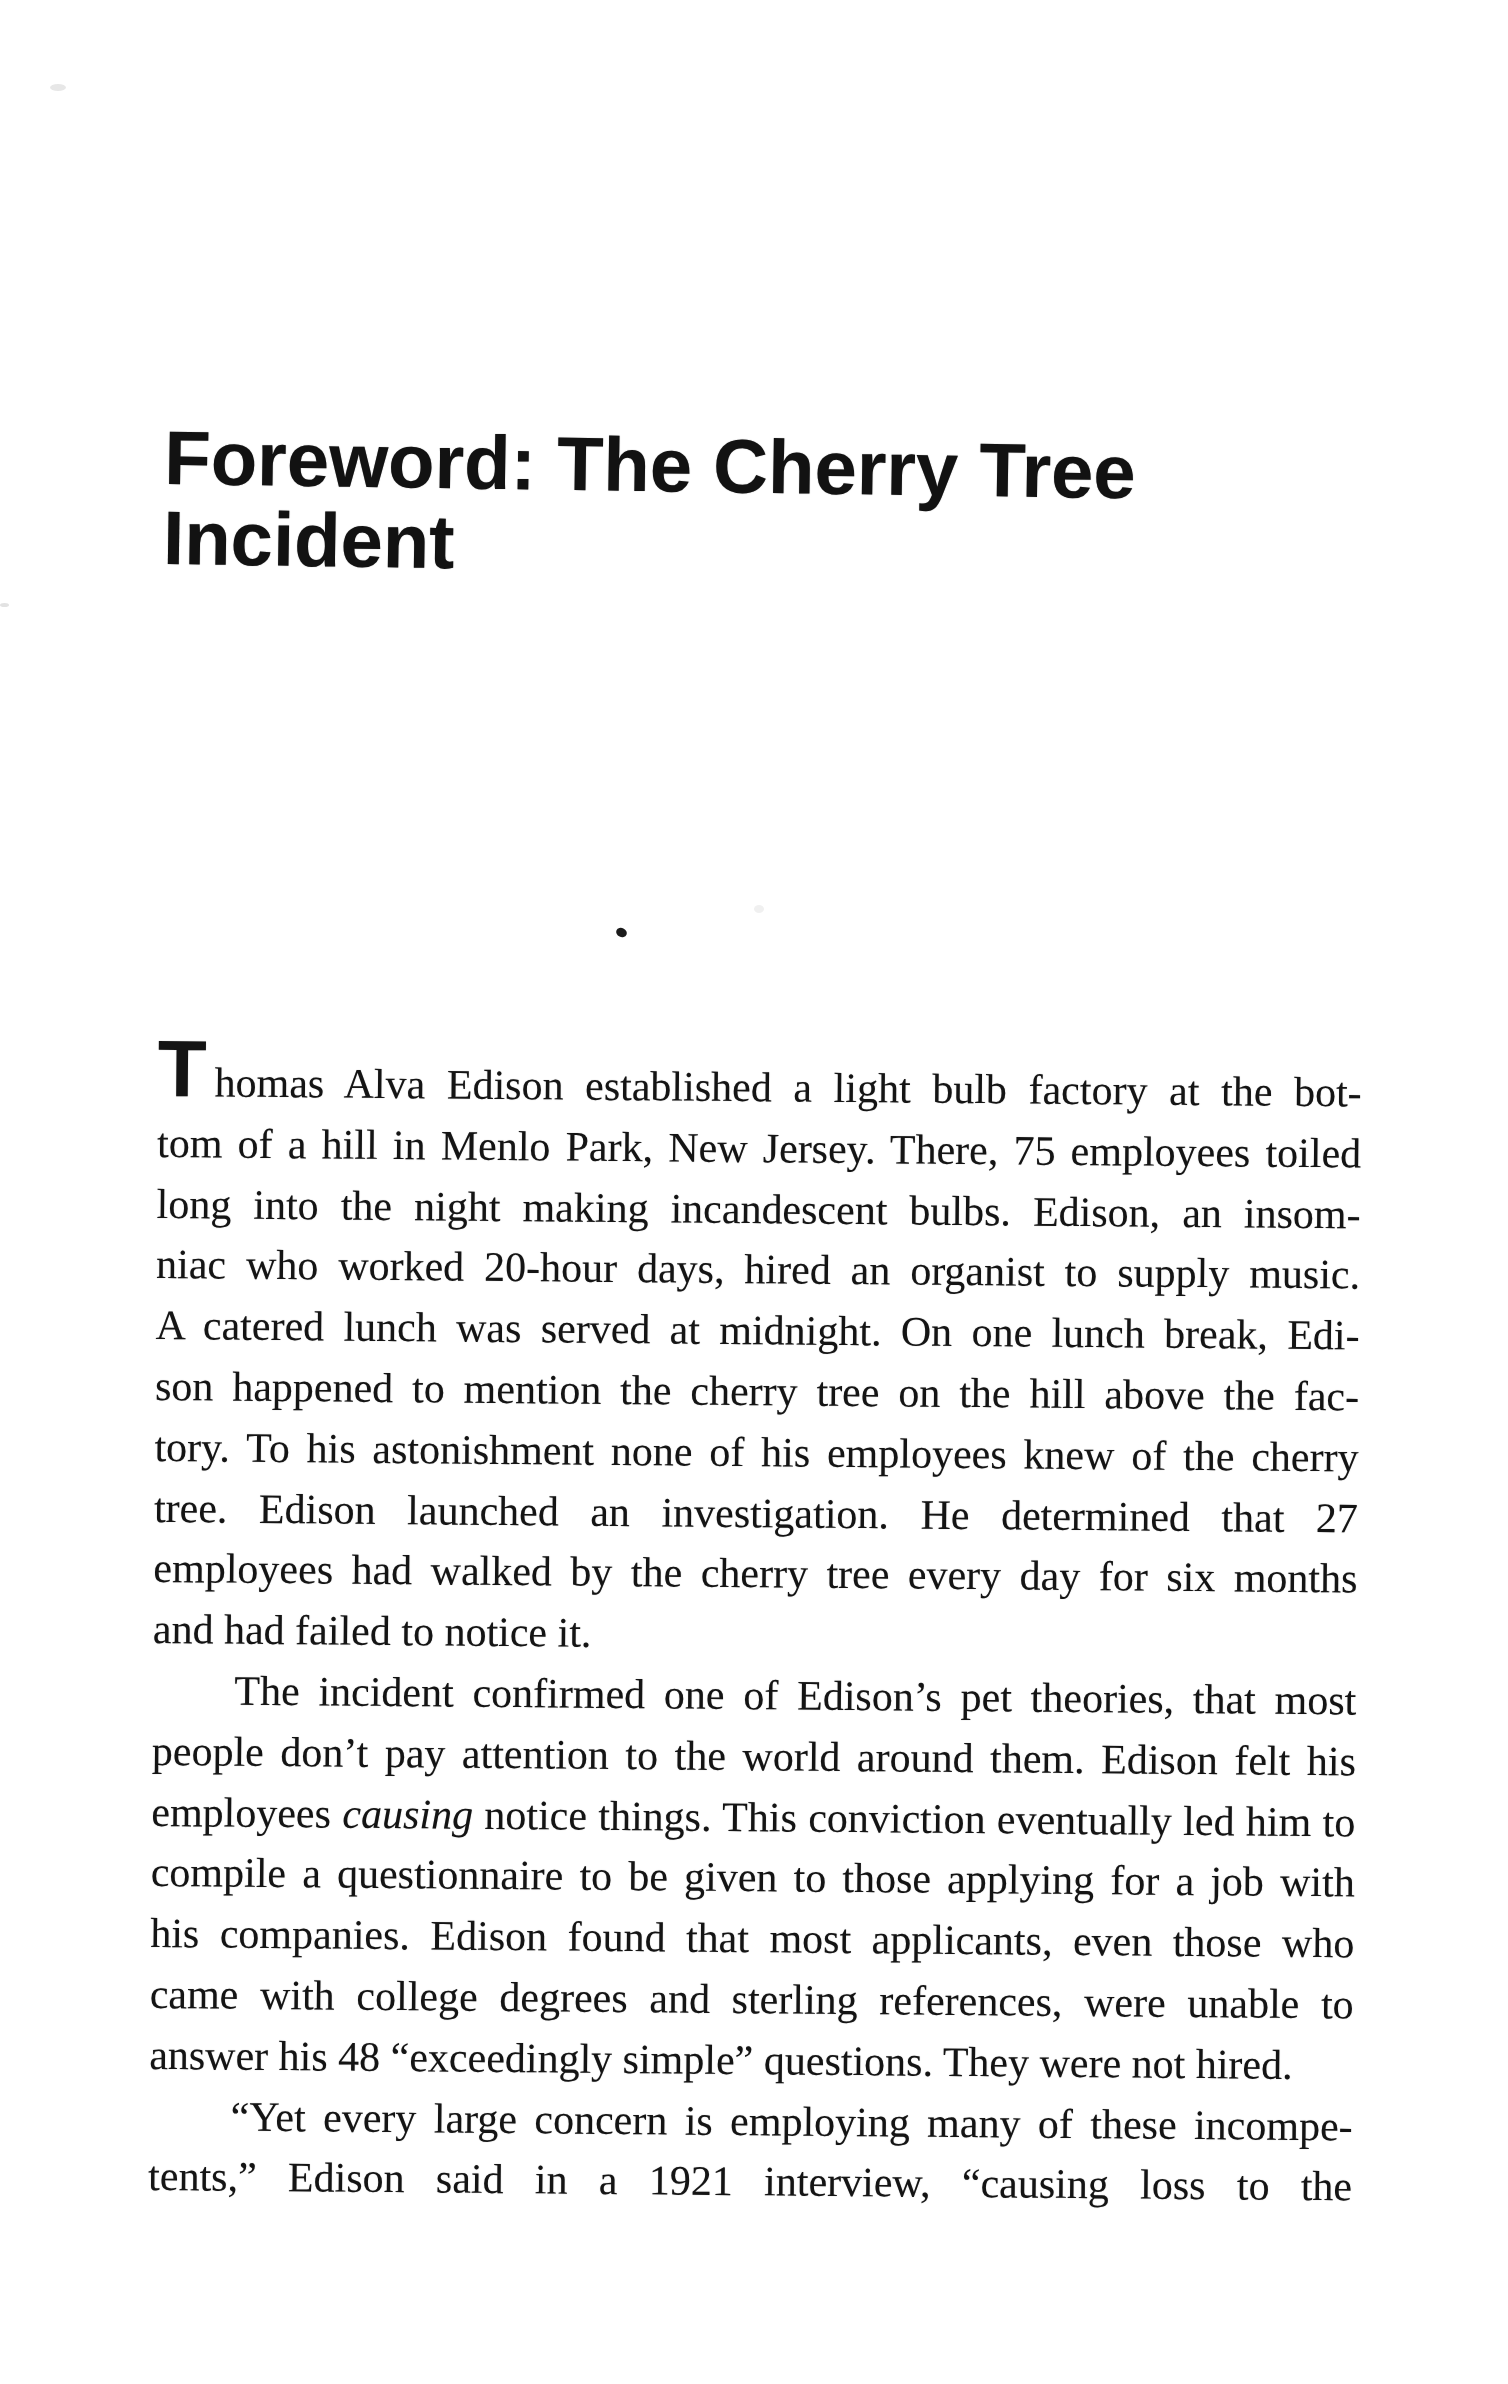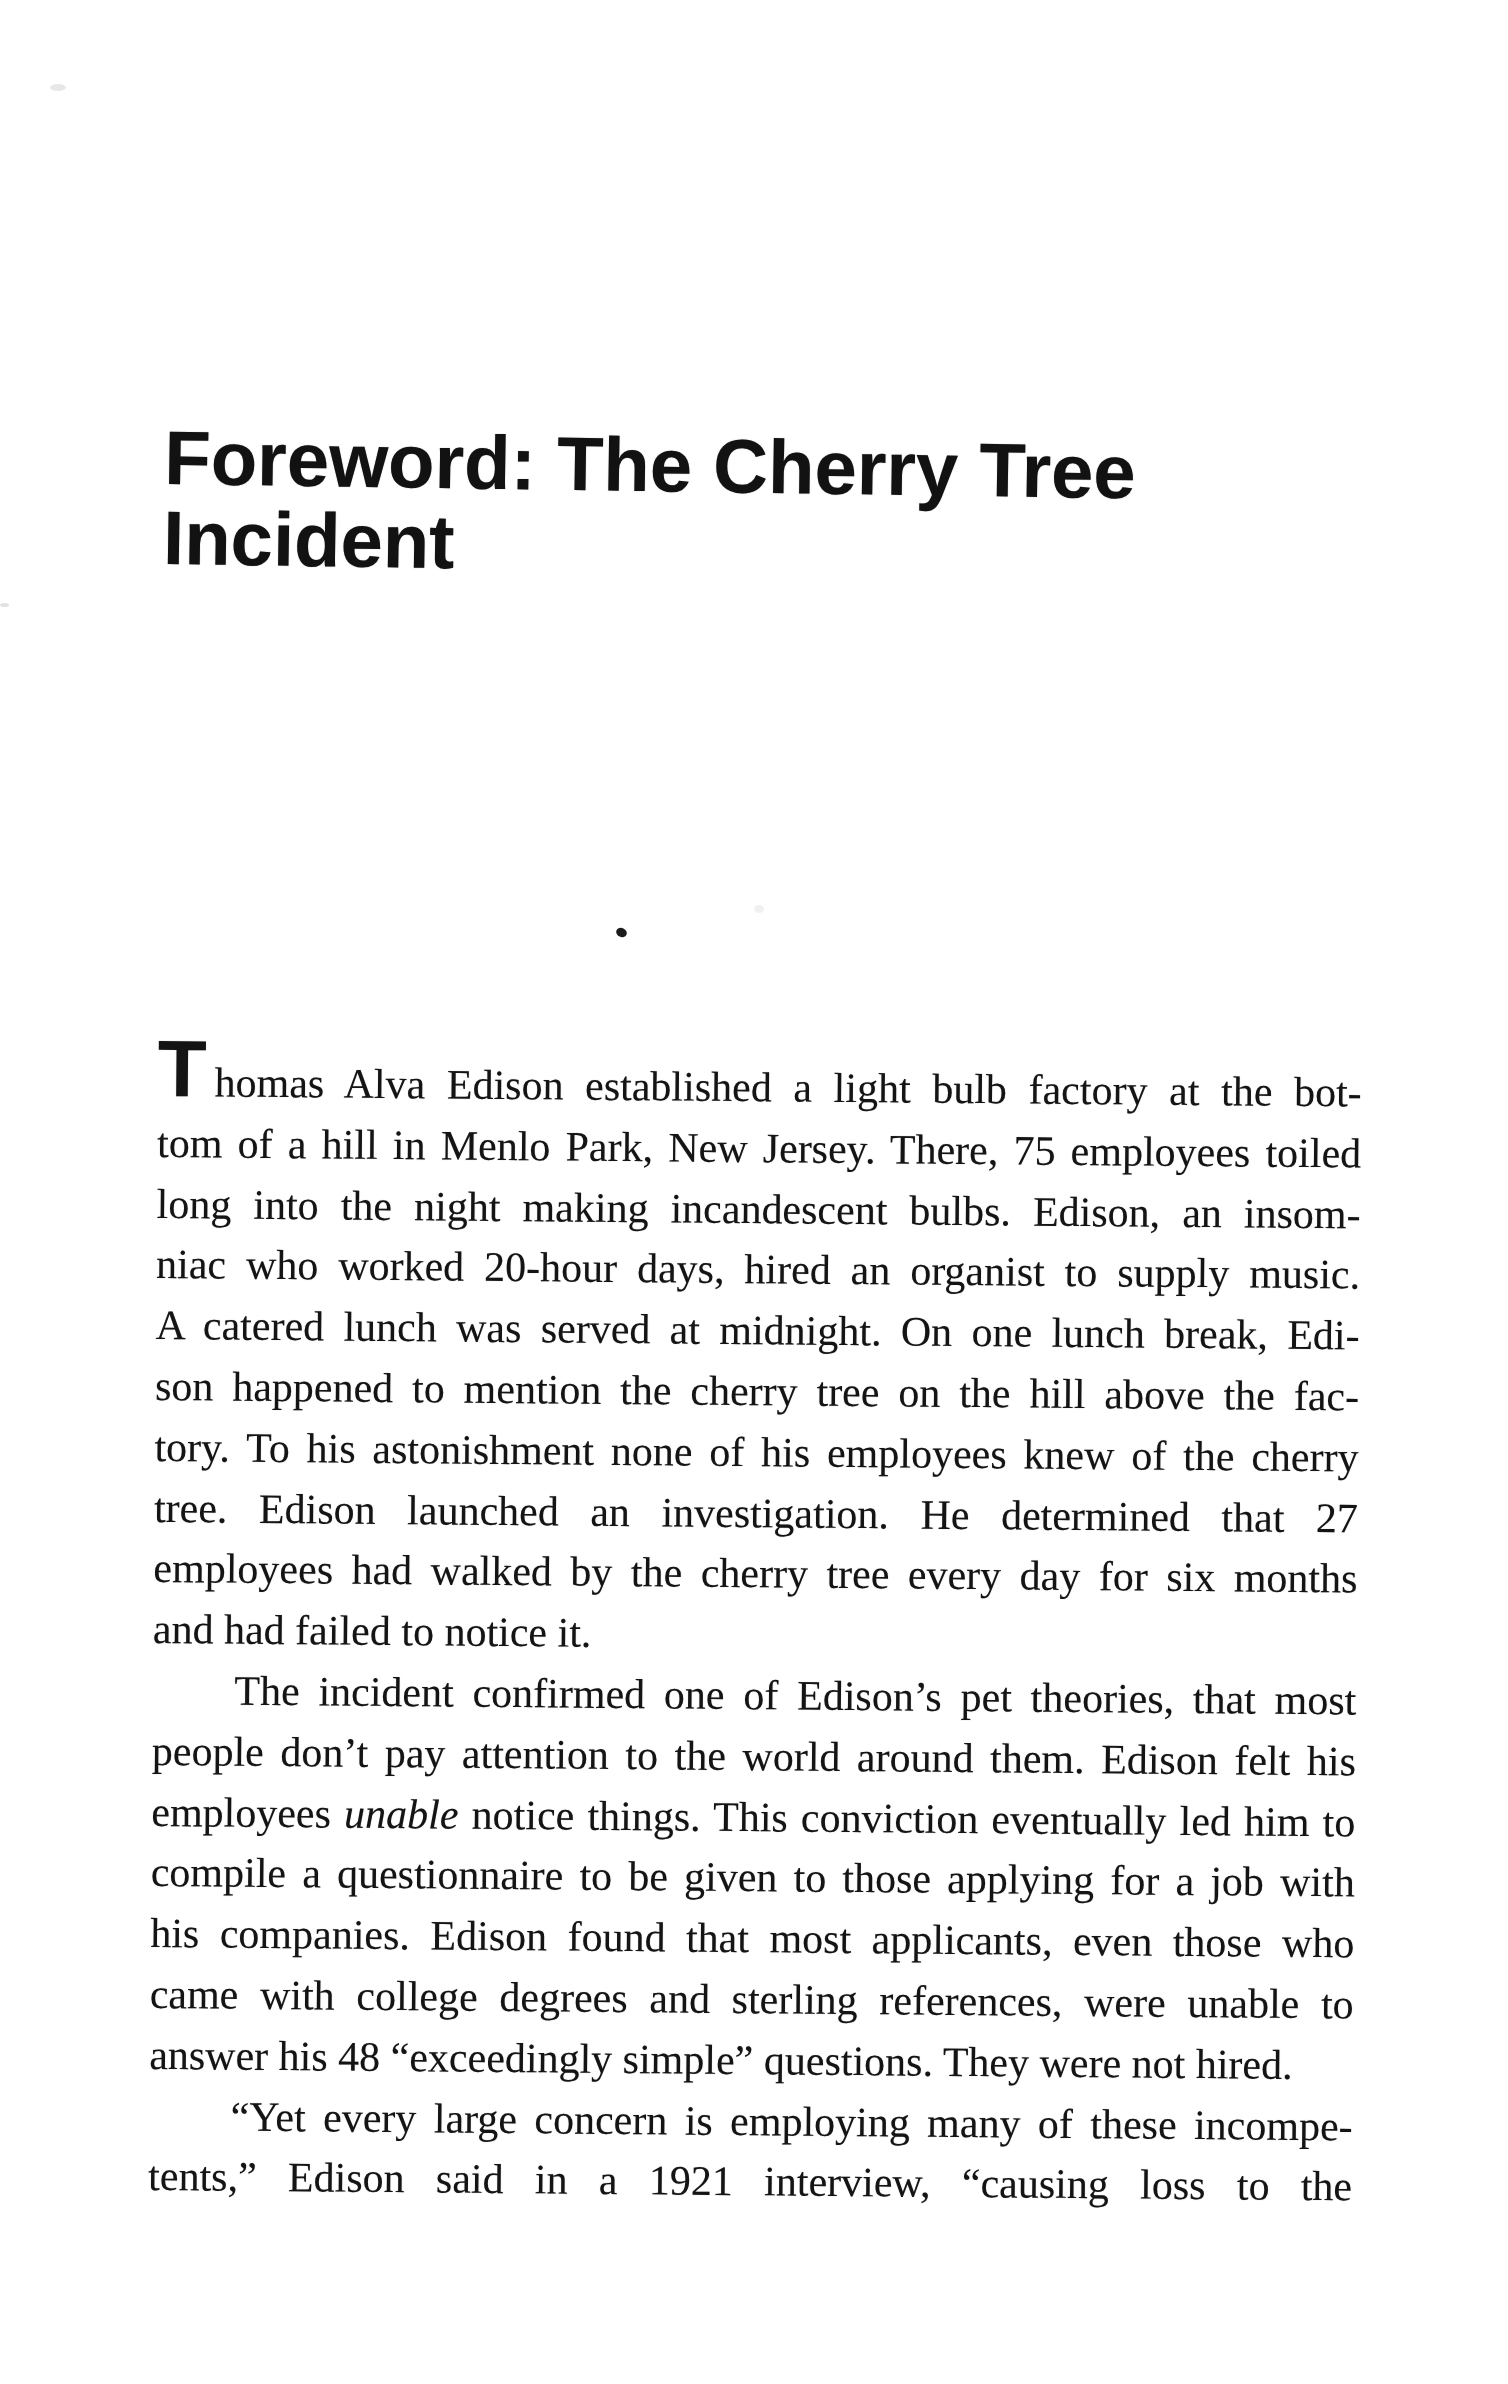--- a/index.html
+++ b/index.html
@@ -107,21 +107,21 @@
       <div class="line"><span>long into the night making incandescent bulbs. Edison, an insom-</span></div>
       <div class="line"><span>niac who worked 20-hour days, hired an organist to supply music.</span></div>
       <div class="line"><span>A catered lunch was served at midnight. On one lunch break, Edi-</span></div>
       <div class="line"><span>son happened to mention the cherry tree on the hill above the fac-</span></div>
       <div class="line"><span>tory. To his astonishment none of his employees knew of the cherry</span></div>
       <div class="line"><span>tree. Edison launched an investigation. He determined that 27</span></div>
       <div class="line"><span>employees had walked by the cherry tree every day for six months</span></div>
       <div class="line last"><span>and had failed to notice it.</span></div>
       <div class="line indent"><span>The incident confirmed one of Edison’s pet theories, that most</span></div>
       <div class="line"><span>people don’t pay attention to the world around them. Edison felt his</span></div>
-      <div class="line"><span>employees </span><span class="italic">unable</span><span> notice things. This conviction eventually led him to</span></div>
+      <div class="line"><span>employees </span><span class="italic">causing</span><span> notice things. This conviction eventually led him to</span></div>
       <div class="line"><span>compile a questionnaire to be given to those applying for a job with</span></div>
       <div class="line"><span>his companies. Edison found that most applicants, even those who</span></div>
       <div class="line"><span>came with college degrees and sterling references, were unable to</span></div>
       <div class="line last"><span>answer his 48 “exceedingly simple” questions. They were not hired.</span></div>
       <div class="line indent"><span>“Yet every large concern is employing many of these incompe-</span></div>
       <div class="line"><span>tents,” Edison said in a 1921 interview, “causing loss to the</span></div>
     </div>
 </div>
 
 </body></html>

